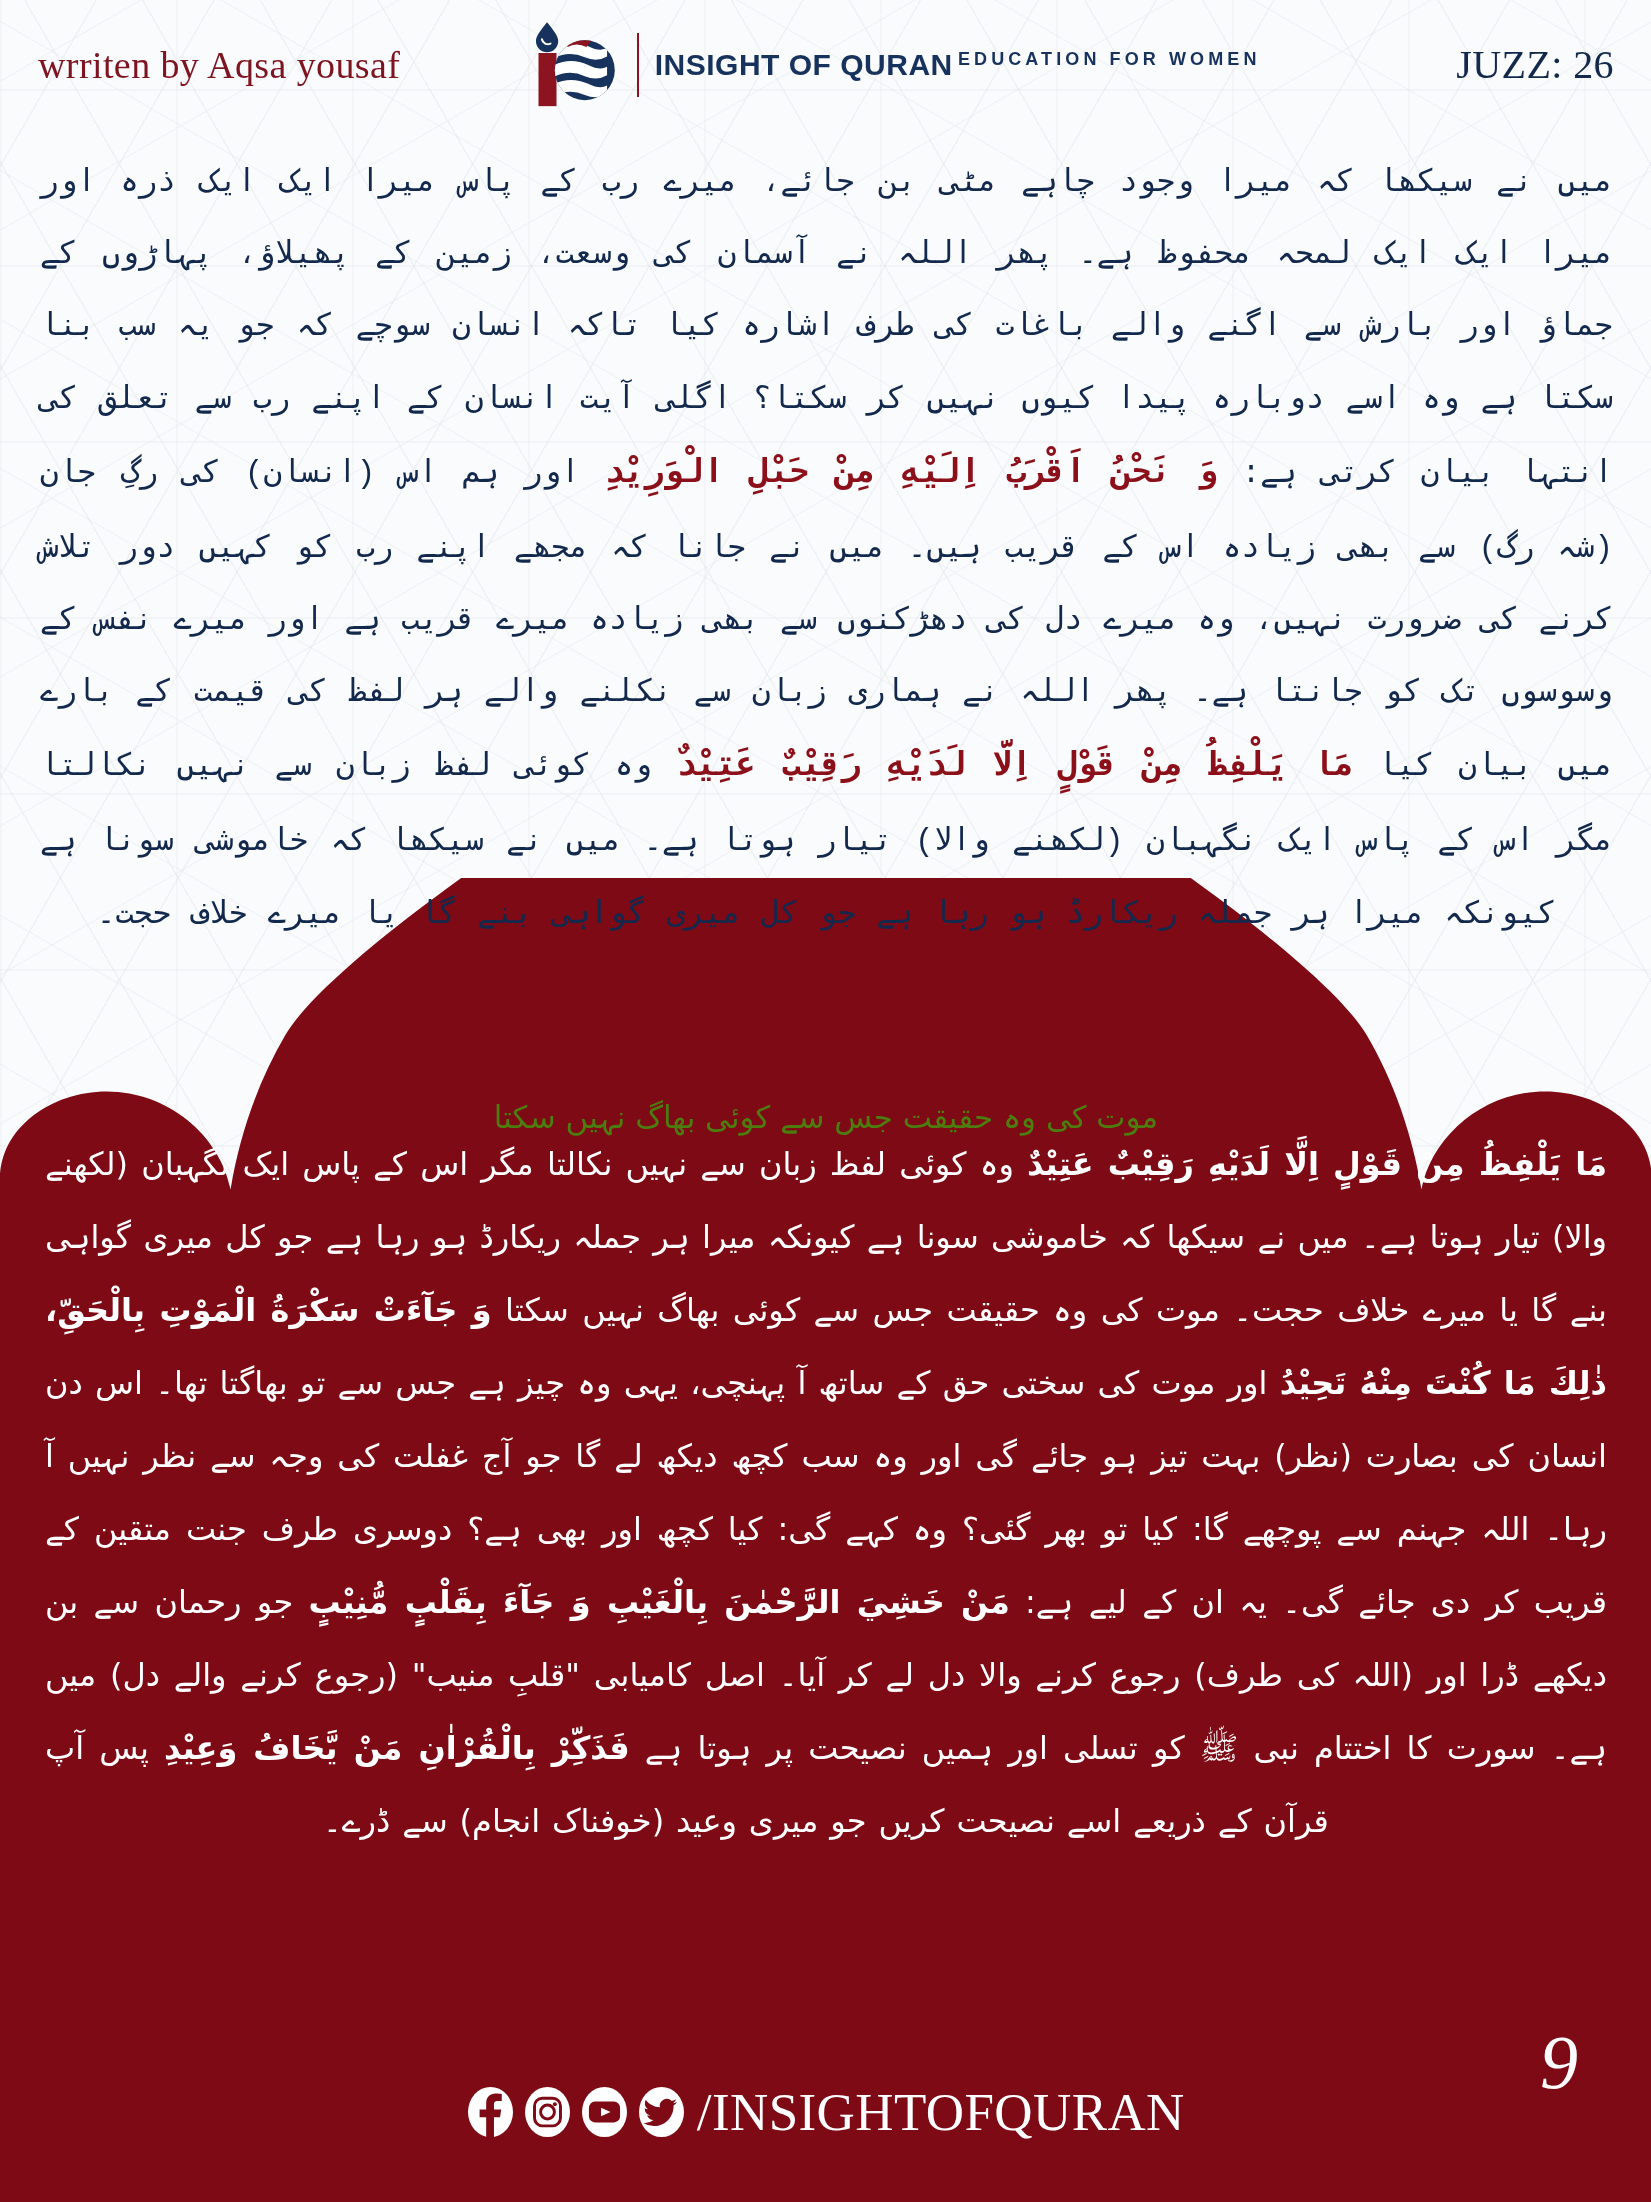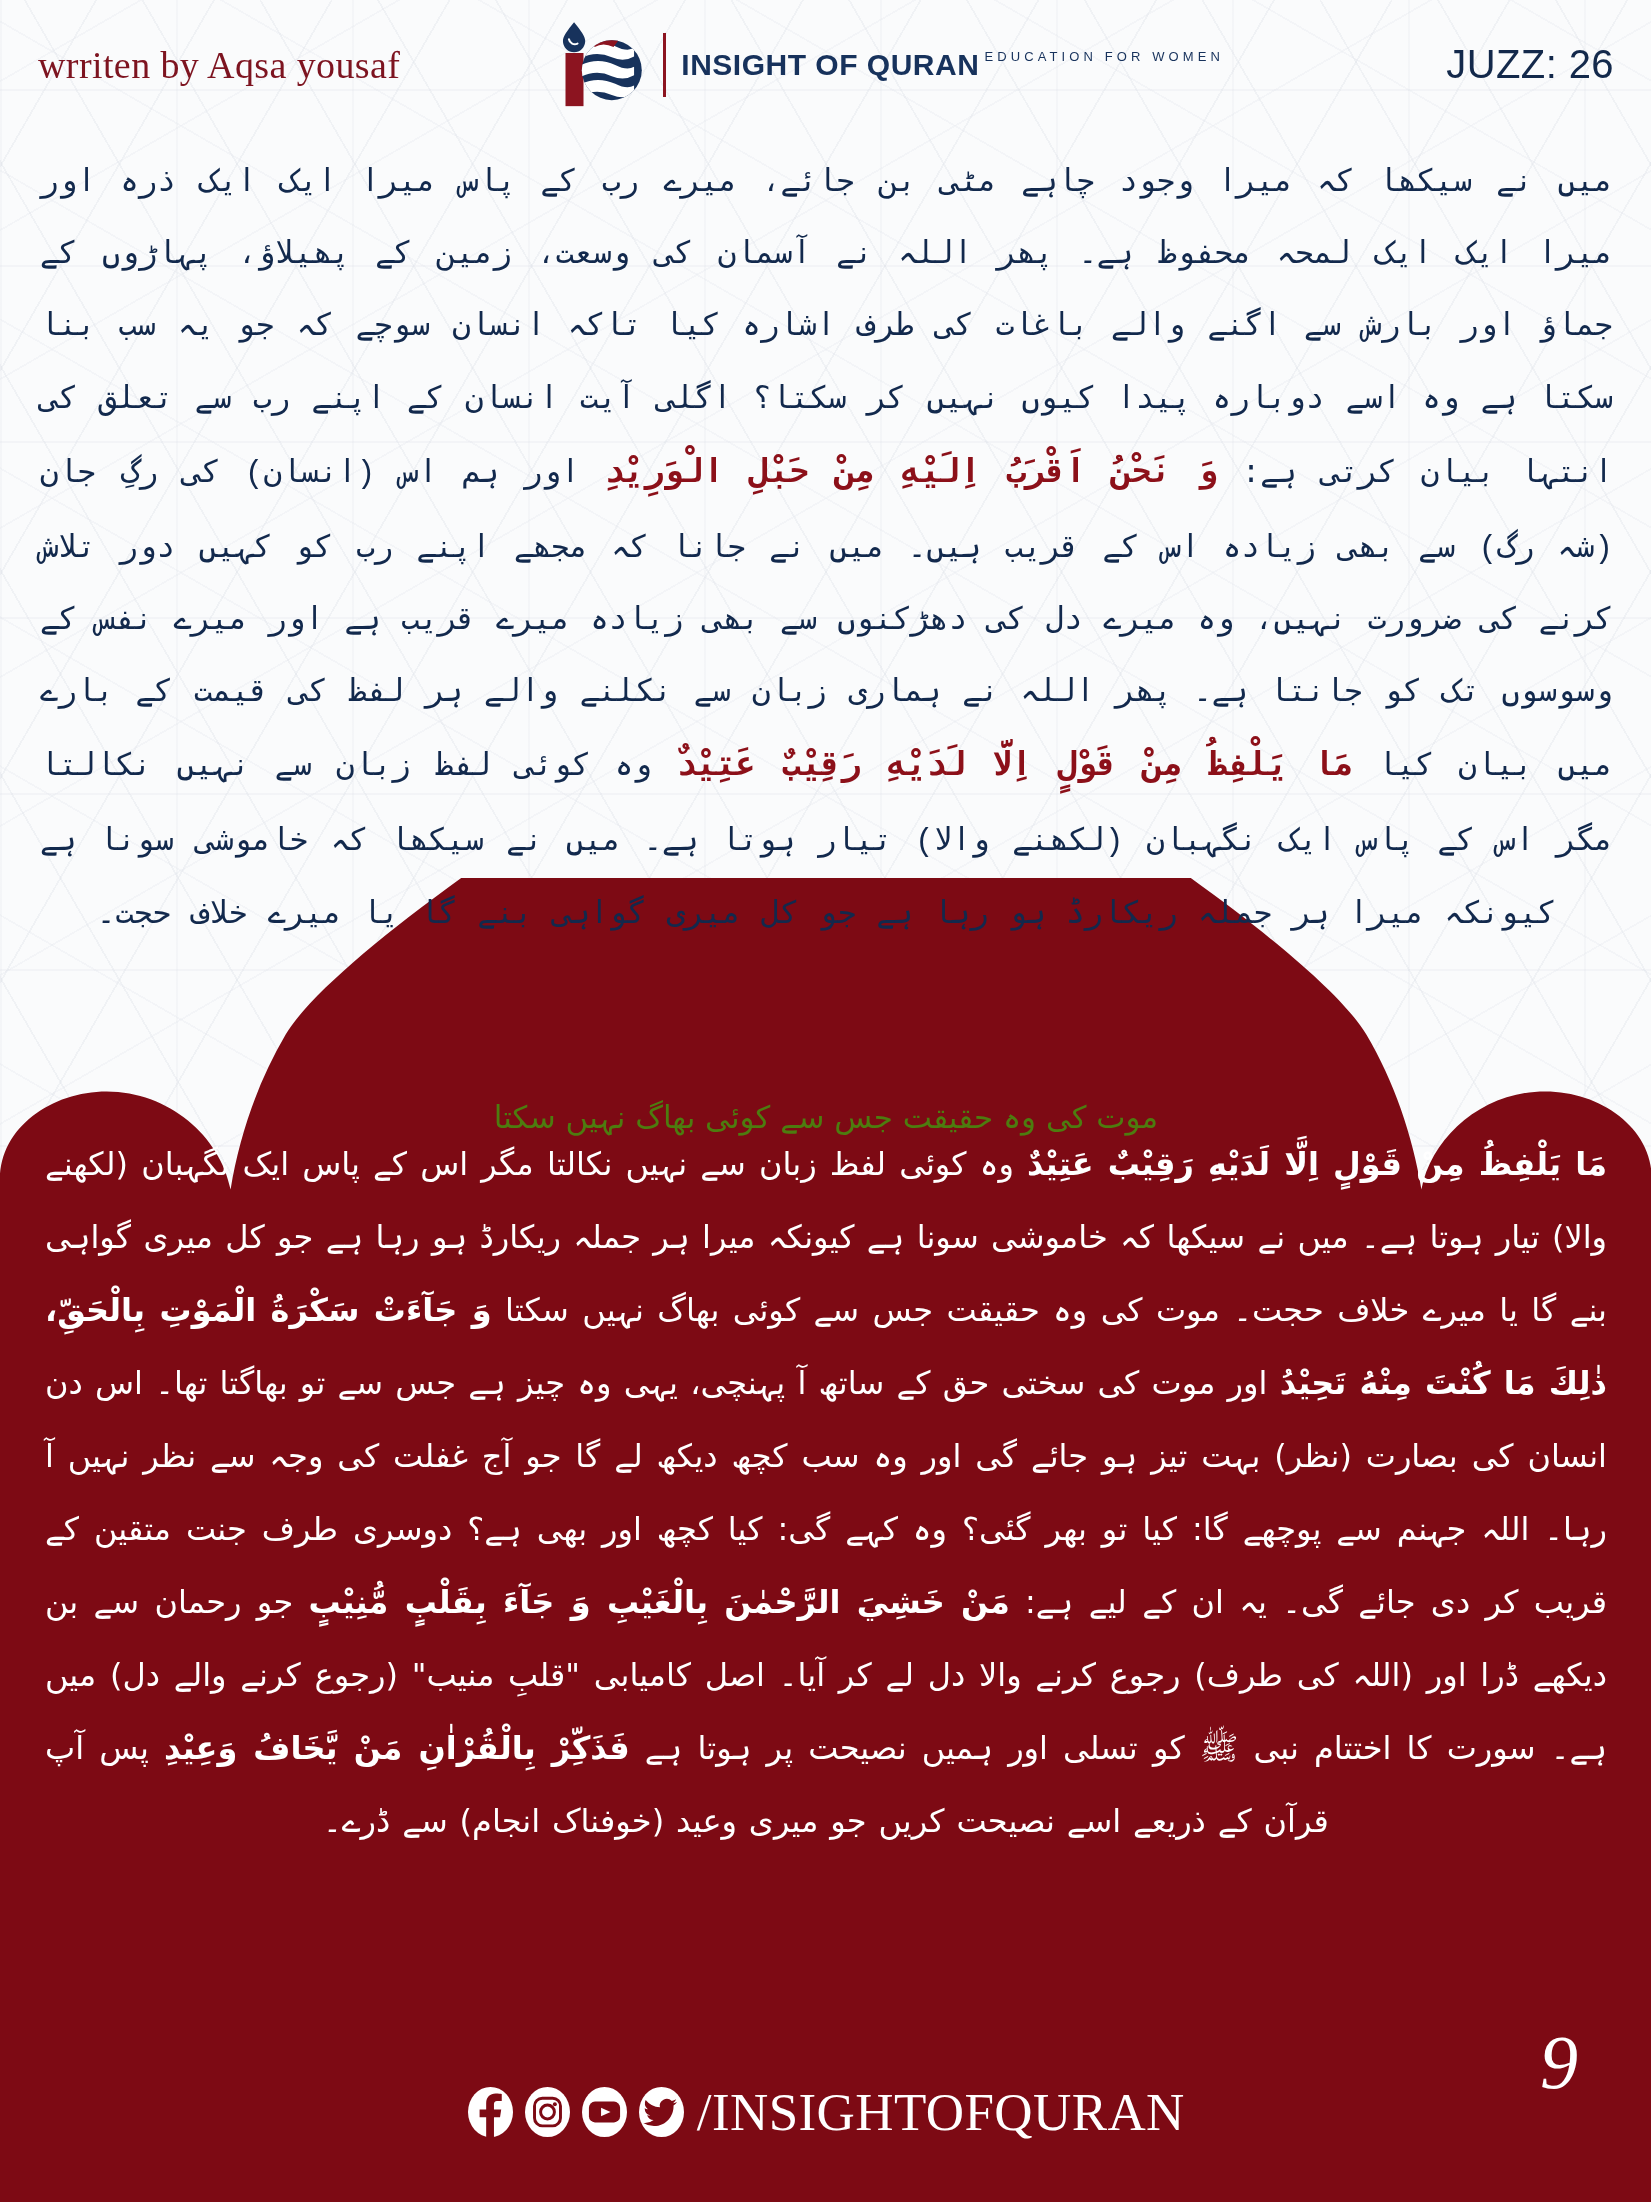--- a/index.html
+++ b/index.html
@@ -82,30 +82,30 @@
   .brand-title {
     font-family: "Liberation Sans", "DejaVu Sans", sans-serif;
     font-size: 30px;
     font-weight: 700;
     color: #17325c;
     letter-spacing: 0.5px;
     line-height: 1;
   }
   .brand-sub {
     font-family: "Liberation Sans", "DejaVu Sans", sans-serif;
-    font-size: 13px;
-    font-weight: 400;
+    font-size: 18px;
+    font-weight: 700;
     color: #17325c;
     letter-spacing: 4.1px;
     line-height: 1;
     text-align: center;
   }
 
   .juzz-label {
-    font-family: Liberation Sans, sans-serif;
+    font-family: Liberation Serif, serif;
     font-size: 40px;
     color: #13294b;
     letter-spacing: 0.4px;
     white-space: nowrap;
   }
 
   
   .top-body {
     position: absolute;
     top: 147px;

